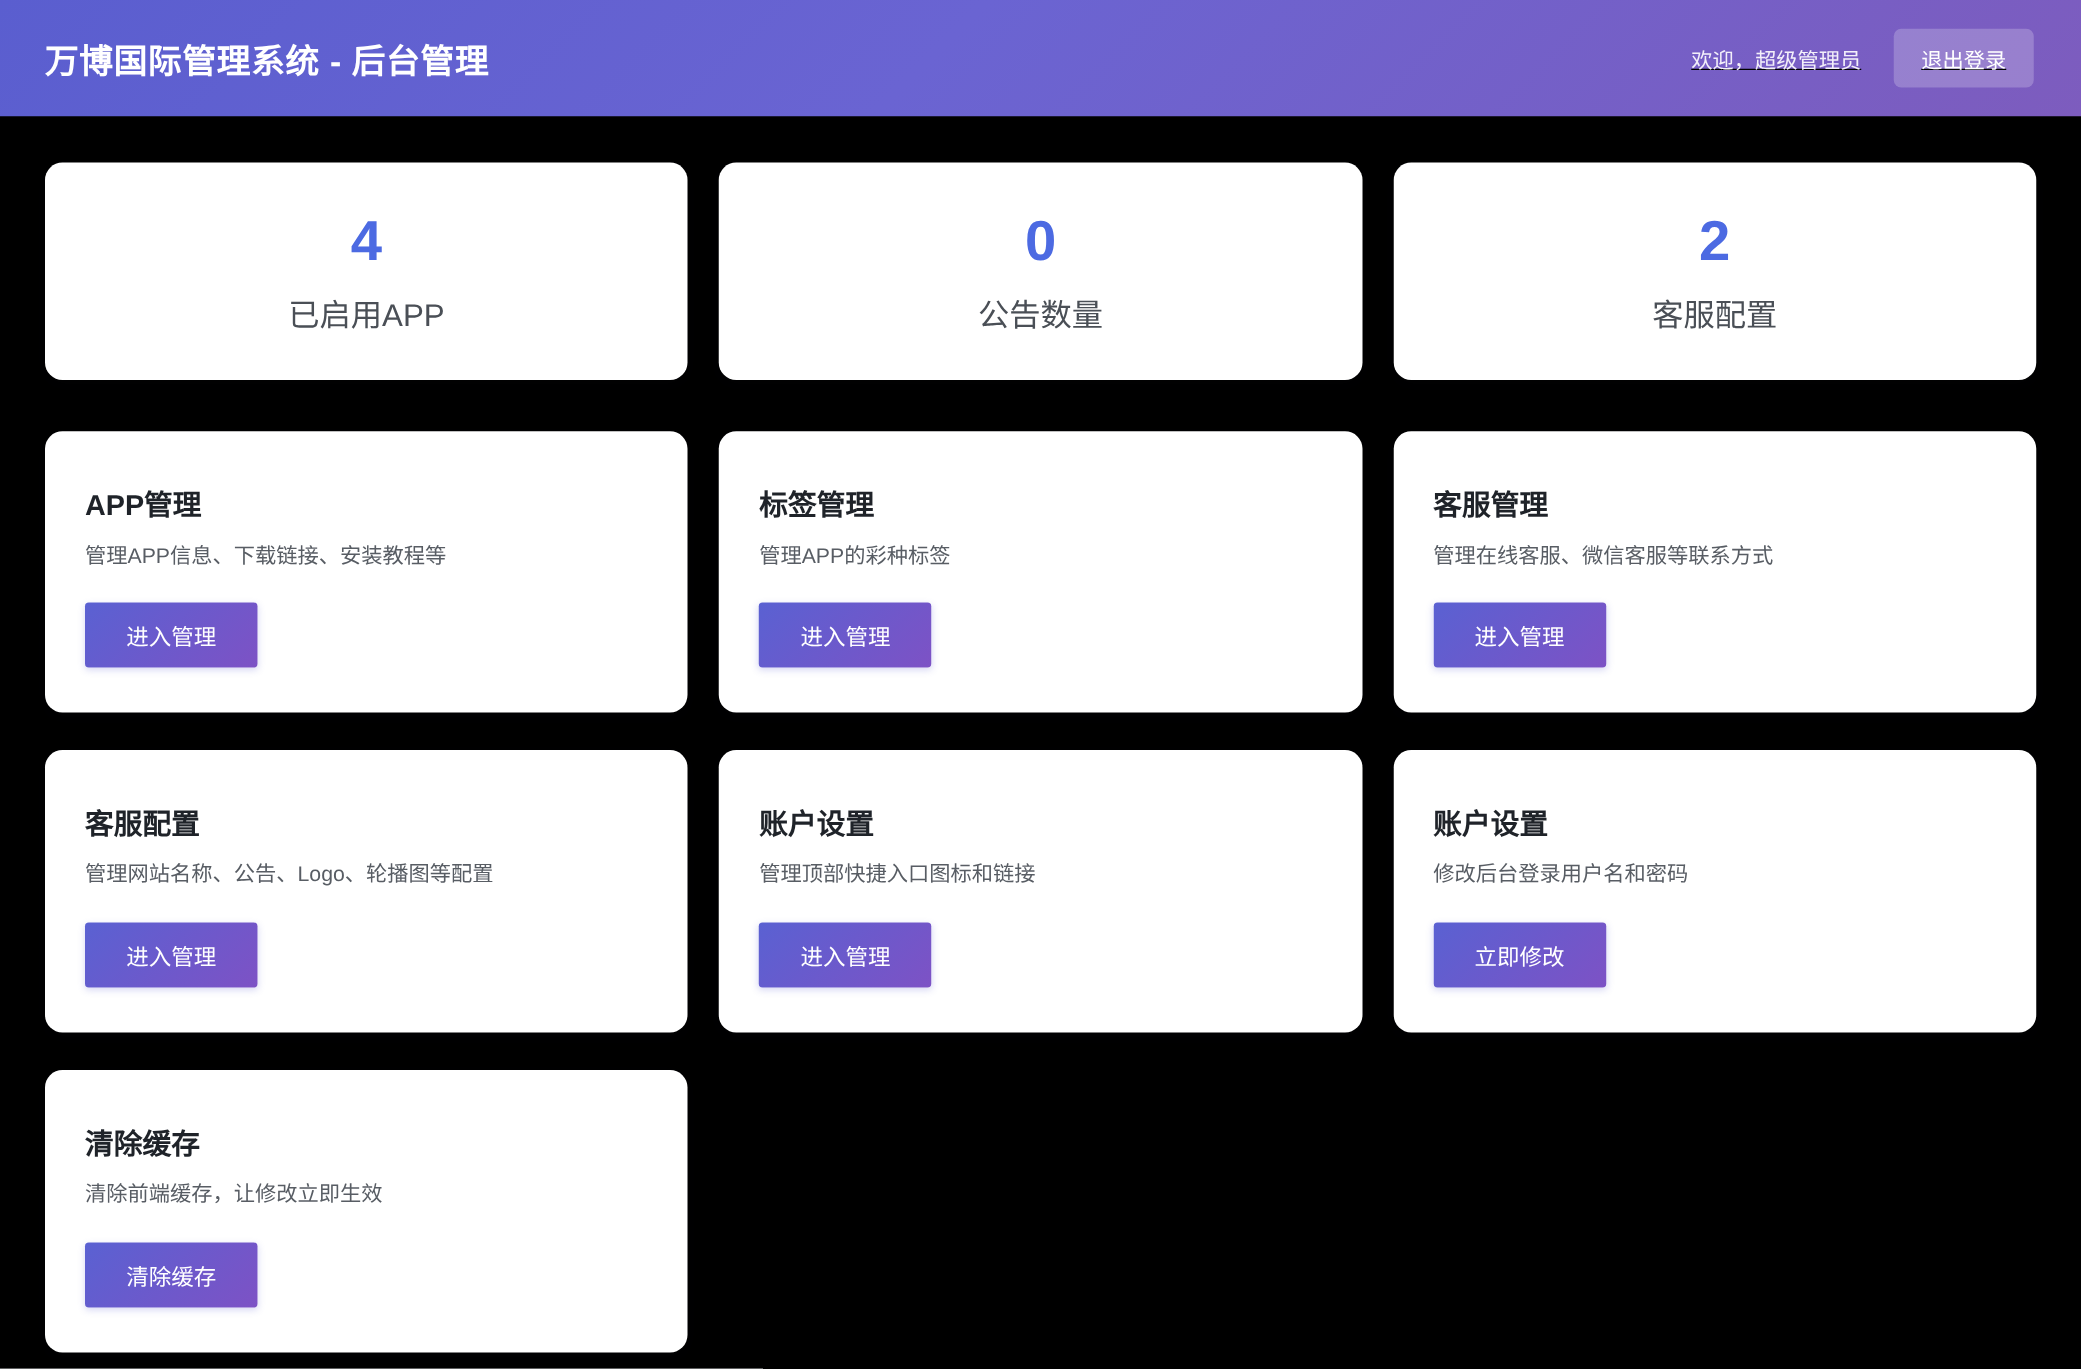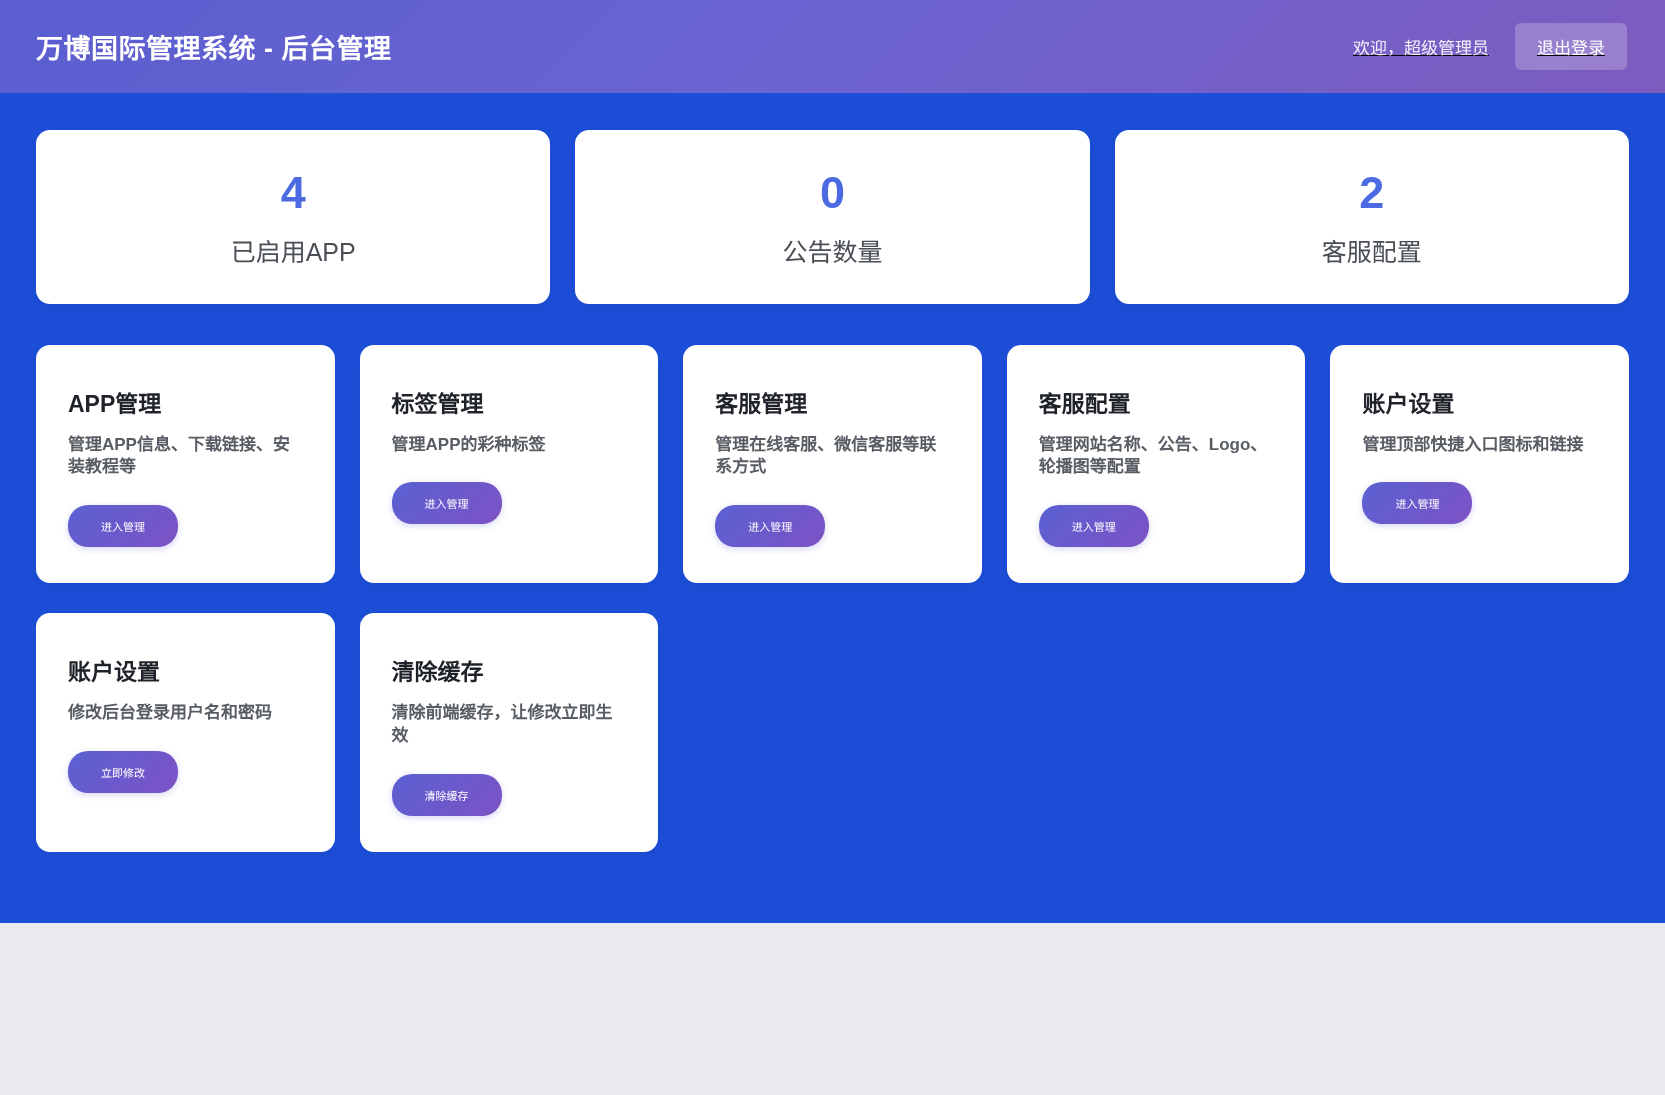--- a/index.html
+++ b/index.html
@@ -3,22 +3,22 @@
 <meta charset="utf-8">
 <title>万博国际管理系统 - 后台管理</title>
 <style>
   * { margin: 0; padding: 0; box-sizing: border-box; }
   html, body { background: #e9eaee; }
   body {
     font-family: "Liberation Sans", "DejaVu Sans", sans-serif;
   }
   .screen {
     width: 1665px;
-    height: 923px;
-    background: #1d4ed8;
+    height: 1095px;
+    background: #000000;
     overflow: hidden;
     position: relative;
   }
 
   
   .app-header {
     height: 93px;
     background: linear-gradient(135deg, #5a5ecf 0%, #6a64d2 45%, #7d5cbe 100%);
     display: flex;
     align-items: center;
@@ -78,21 +78,21 @@
     line-height: 1.1;
   }
   .stat-label {
     margin-top: 14px;
     color: #4a4f56;
     font-size: 25px;
   }
 
   .cards-grid {
     display: grid;
-    grid-template-columns: repeat(5, 1fr);
+    grid-template-columns: repeat(3, 1fr);
     column-gap: 25px;
     row-gap: 30px;
   }
   .feature-card {
     background: #ffffff;
     border-radius: 14px;
     box-shadow: 0 3px 14px rgba(30, 35, 60, 0.07);
     padding: 40px 32px 36px 32px;
     min-height: 200px;
   }
@@ -100,31 +100,30 @@
     color: #1f2329;
     font-size: 23px;
     font-weight: bold;
     margin-bottom: 15px;
   }
   .feature-card .card-desc {
     color: #585d64;
     font-size: 17px;
     margin-bottom: 26px;
     line-height: 1.35;
-    font-weight: bold;
   }
   .action-btn {
     display: inline-block;
     background: linear-gradient(135deg, #5a61d2 0%, #7d52c5 100%);
     border: none;
     color: #ffffff;
-    font-size: 11px;
+    font-size: 18px;
     font-family: inherit;
     padding: 13px 33px;
-    border-radius: 20px;
+    border-radius: 3px;
     cursor: pointer;
     box-shadow: 0 2px 6px rgba(90, 97, 210, 0.25);
   }
 </style>
 </head>
 <body>
 
 <div class="screen">
 
   <header class="app-header">

